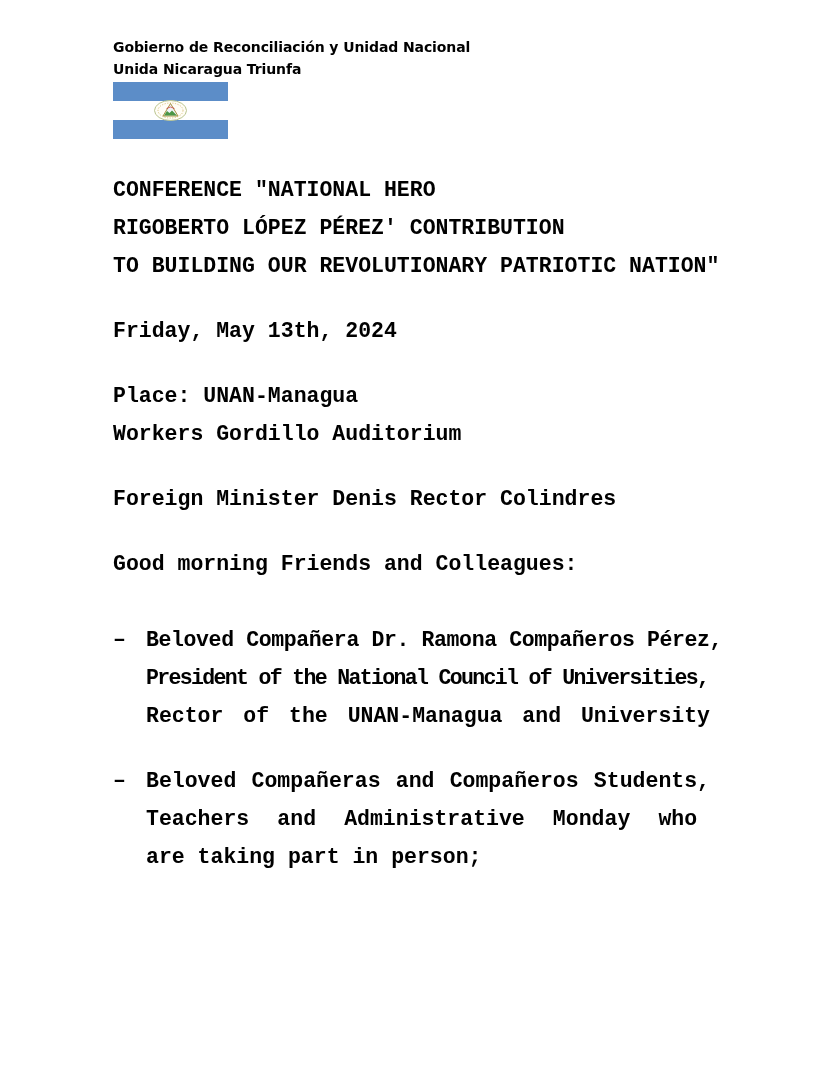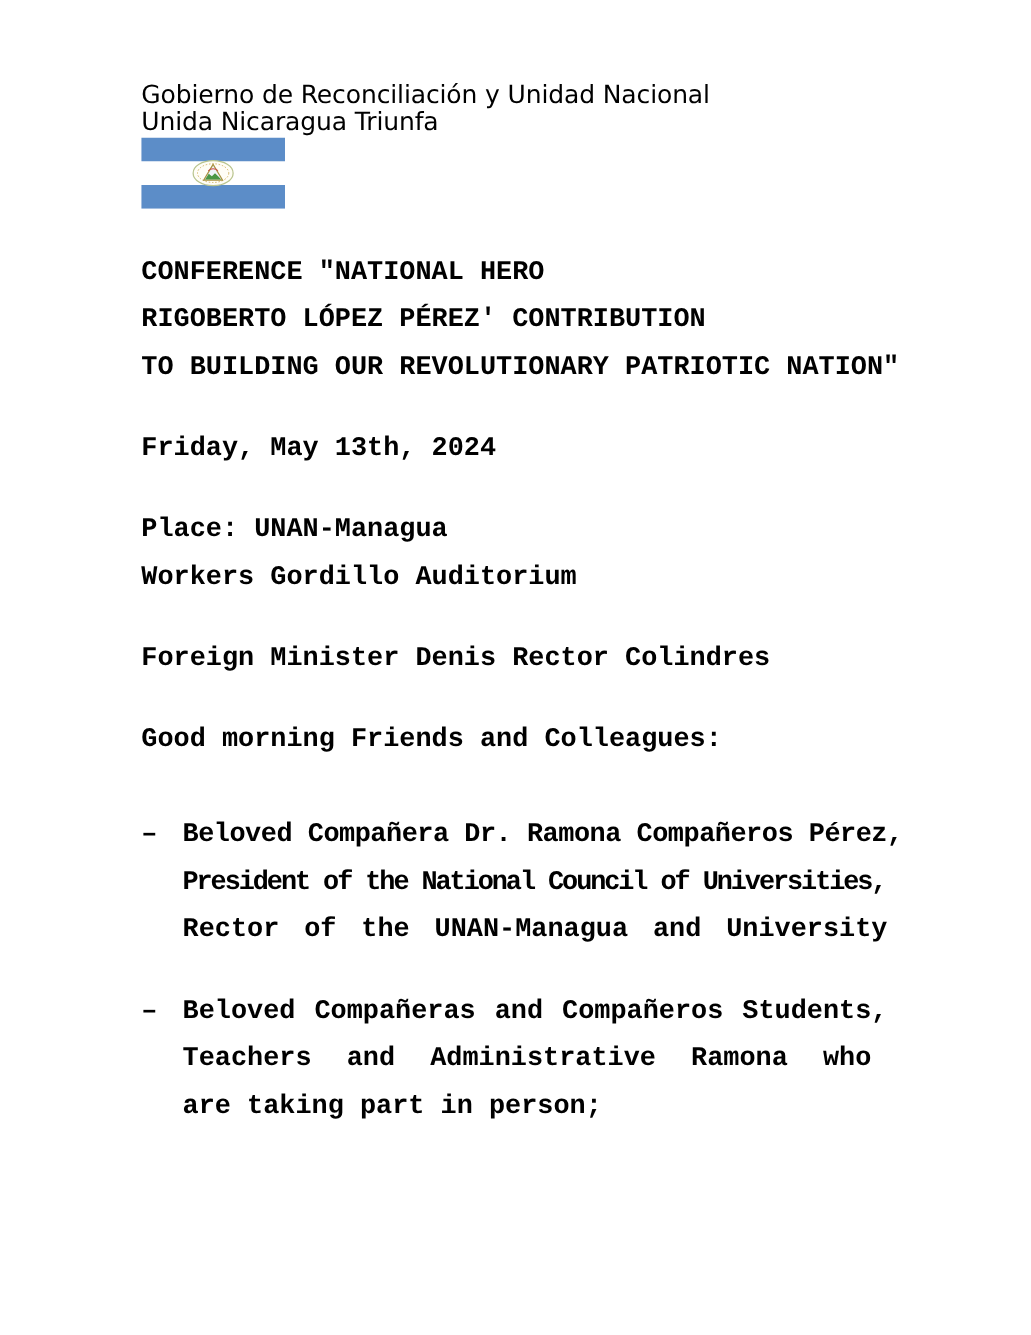--- a/index.html
+++ b/index.html
@@ -16,24 +16,24 @@
     overflow: hidden;
   }
   .content {
     position: absolute;
     left: 113px;
     top: 0;
     width: 597px;
   }
   
   .org-header {
-    padding-top: 64px;
+    padding-top: 36px;
     font-family: "DejaVu Sans", "Liberation Sans", sans-serif;
-    font-weight: normal;
-    font-size: 20px;
+    font-weight: bold;
+    font-size: 14px;
     line-height: 22px;
     letter-spacing: -0.1px;
     white-space: nowrap;
   }
   
   .flag-wrap {
     margin-top: 2px;
     width: 115px;
     height: 57px;
     line-height: 0;
@@ -116,20 +116,20 @@
       <div class="bullet-item">
         <span class="bullet-marker">–</span>
         <div class="line"><span style="letter-spacing: -0.377486px;">Beloved Compañera Dr. Ramona Compañeros Pérez,</span></div>
         <div class="line"><span style="letter-spacing: -1.65529px;">President of the National Council of Universities,</span></div>
         <div class="line"><span style="word-spacing: 7px;">Rector of the UNAN-Managua and University</span></div>
       </div>
 
       <div class="bullet-item">
         <span class="bullet-marker">–</span>
         <div class="line"><span style="word-spacing: 2.30078px;">Beloved Compañeras and Compañeros Students,</span></div>
-        <div class="line"><span style="word-spacing: 15.2031px;">Teachers and Administrative Ramona who</span></div>
+        <div class="line"><span style="word-spacing: 15.2031px;">Teachers and Administrative Monday who</span></div>
         <div class="line"><span>are taking part in person;</span></div>
       </div>
 
     </div>
 
   </div>
 </div>
 
 </body></html>

